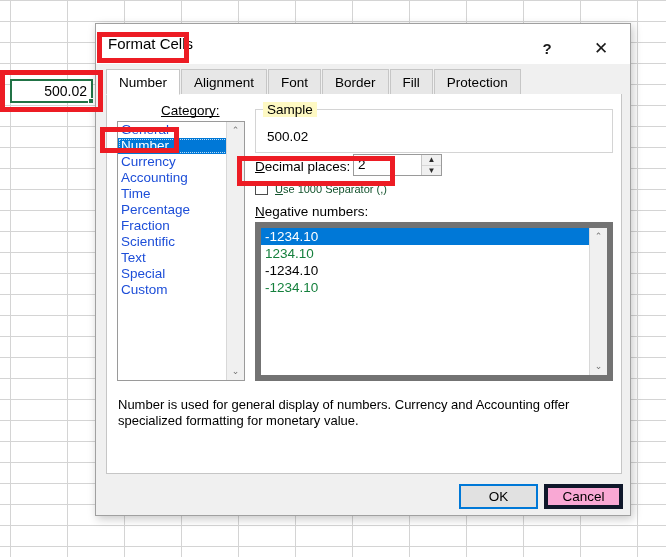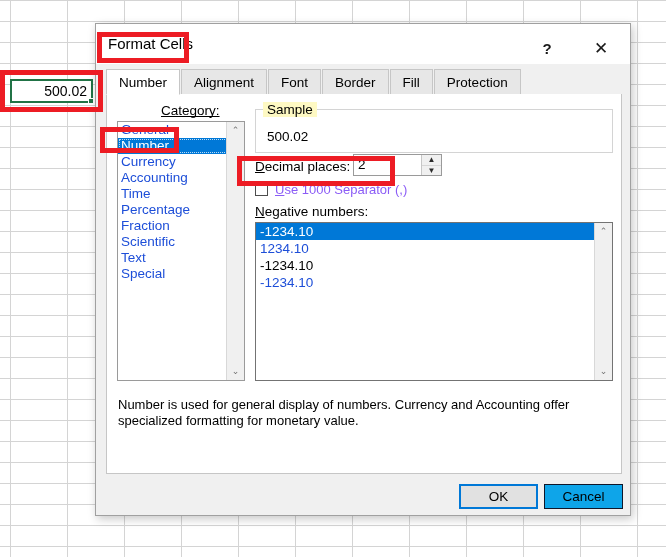--- a/index.html
+++ b/index.html
@@ -299,70 +299,70 @@
     align-items: center;
   }
   #sep-box {
     width: 13px;
     height: 13px;
     border: 1px solid #4d4d4d;
     background: #ffffff;
     box-sizing: border-box;
     margin-right: 7px;
   }
-  #sep-label { font-size: 13px; color: #8b5cf6; }
+  #sep-label { font-size: 11px; color: #14532d; }
 
   
   #neg-label { left: 148px; top: 110px; }
   #neg-list {
     position: absolute;
     left: 148px;
     top: 128px;
     width: 358px;
     height: 159px;
-    border: 1px solid #737373;
+    border: 6px solid #737373;
     background: #ffffff;
     box-sizing: border-box;
     overflow: hidden;
   }
   .neg-item {
     font-size: 13.5px;
     line-height: 17px;
     padding: 0 4px;
     color: #000000;
     white-space: nowrap;
     cursor: default;
   }
   .neg-item.selected {
     background: #0078d7;
     color: #ffffff;
   }
-  .neg-item.red { color: #1d4ed8; }
+  .neg-item.red { color: #15803d; }
 
   
   #description {
     position: absolute;
     left: 11px;
     top: 303px;
     width: 485px;
     font-size: 13px;
     line-height: 16px;
     color: #000000;
   }
 
   
   .dlg-btn {
     position: absolute;
     width: 79px;
     height: 25px;
     font-size: 13.5px;
     font-family: "Liberation Sans", sans-serif;
     color: #000000;
-    background: #0ea5e9;
-    border: 1px solid #0f172a;
+    background: #f9a8d4;
+    border: 4px solid #0f172a;
     box-sizing: border-box;
     cursor: default;
     display: flex;
     align-items: center;
     justify-content: center;
   }
   #ok-btn {
     left: 363px;
     top: 460px;
     background: #e1e1e1;
@@ -408,20 +408,21 @@
         <div class="cat-item">General</div>
         <div class="cat-item selected">Number</div>
         <div class="cat-item">Currency</div>
         <div class="cat-item">Accounting</div>
         <div class="cat-item">Time</div>
         <div class="cat-item">Percentage</div>
         <div class="cat-item">Fraction</div>
         <div class="cat-item">Scientific</div>
         <div class="cat-item">Text</div>
         <div class="cat-item">Special</div>
+        <div class="cat-item">Custom</div>
       </div>
       <div class="vscroll">
         <div class="arrow up">⌃</div>
         <div class="arrow down">⌄</div>
       </div>
     </div>
 
     <div id="sample-group"></div>
     <div id="sample-legend">Sample</div>
     <div id="sample-value">500.02</div>

